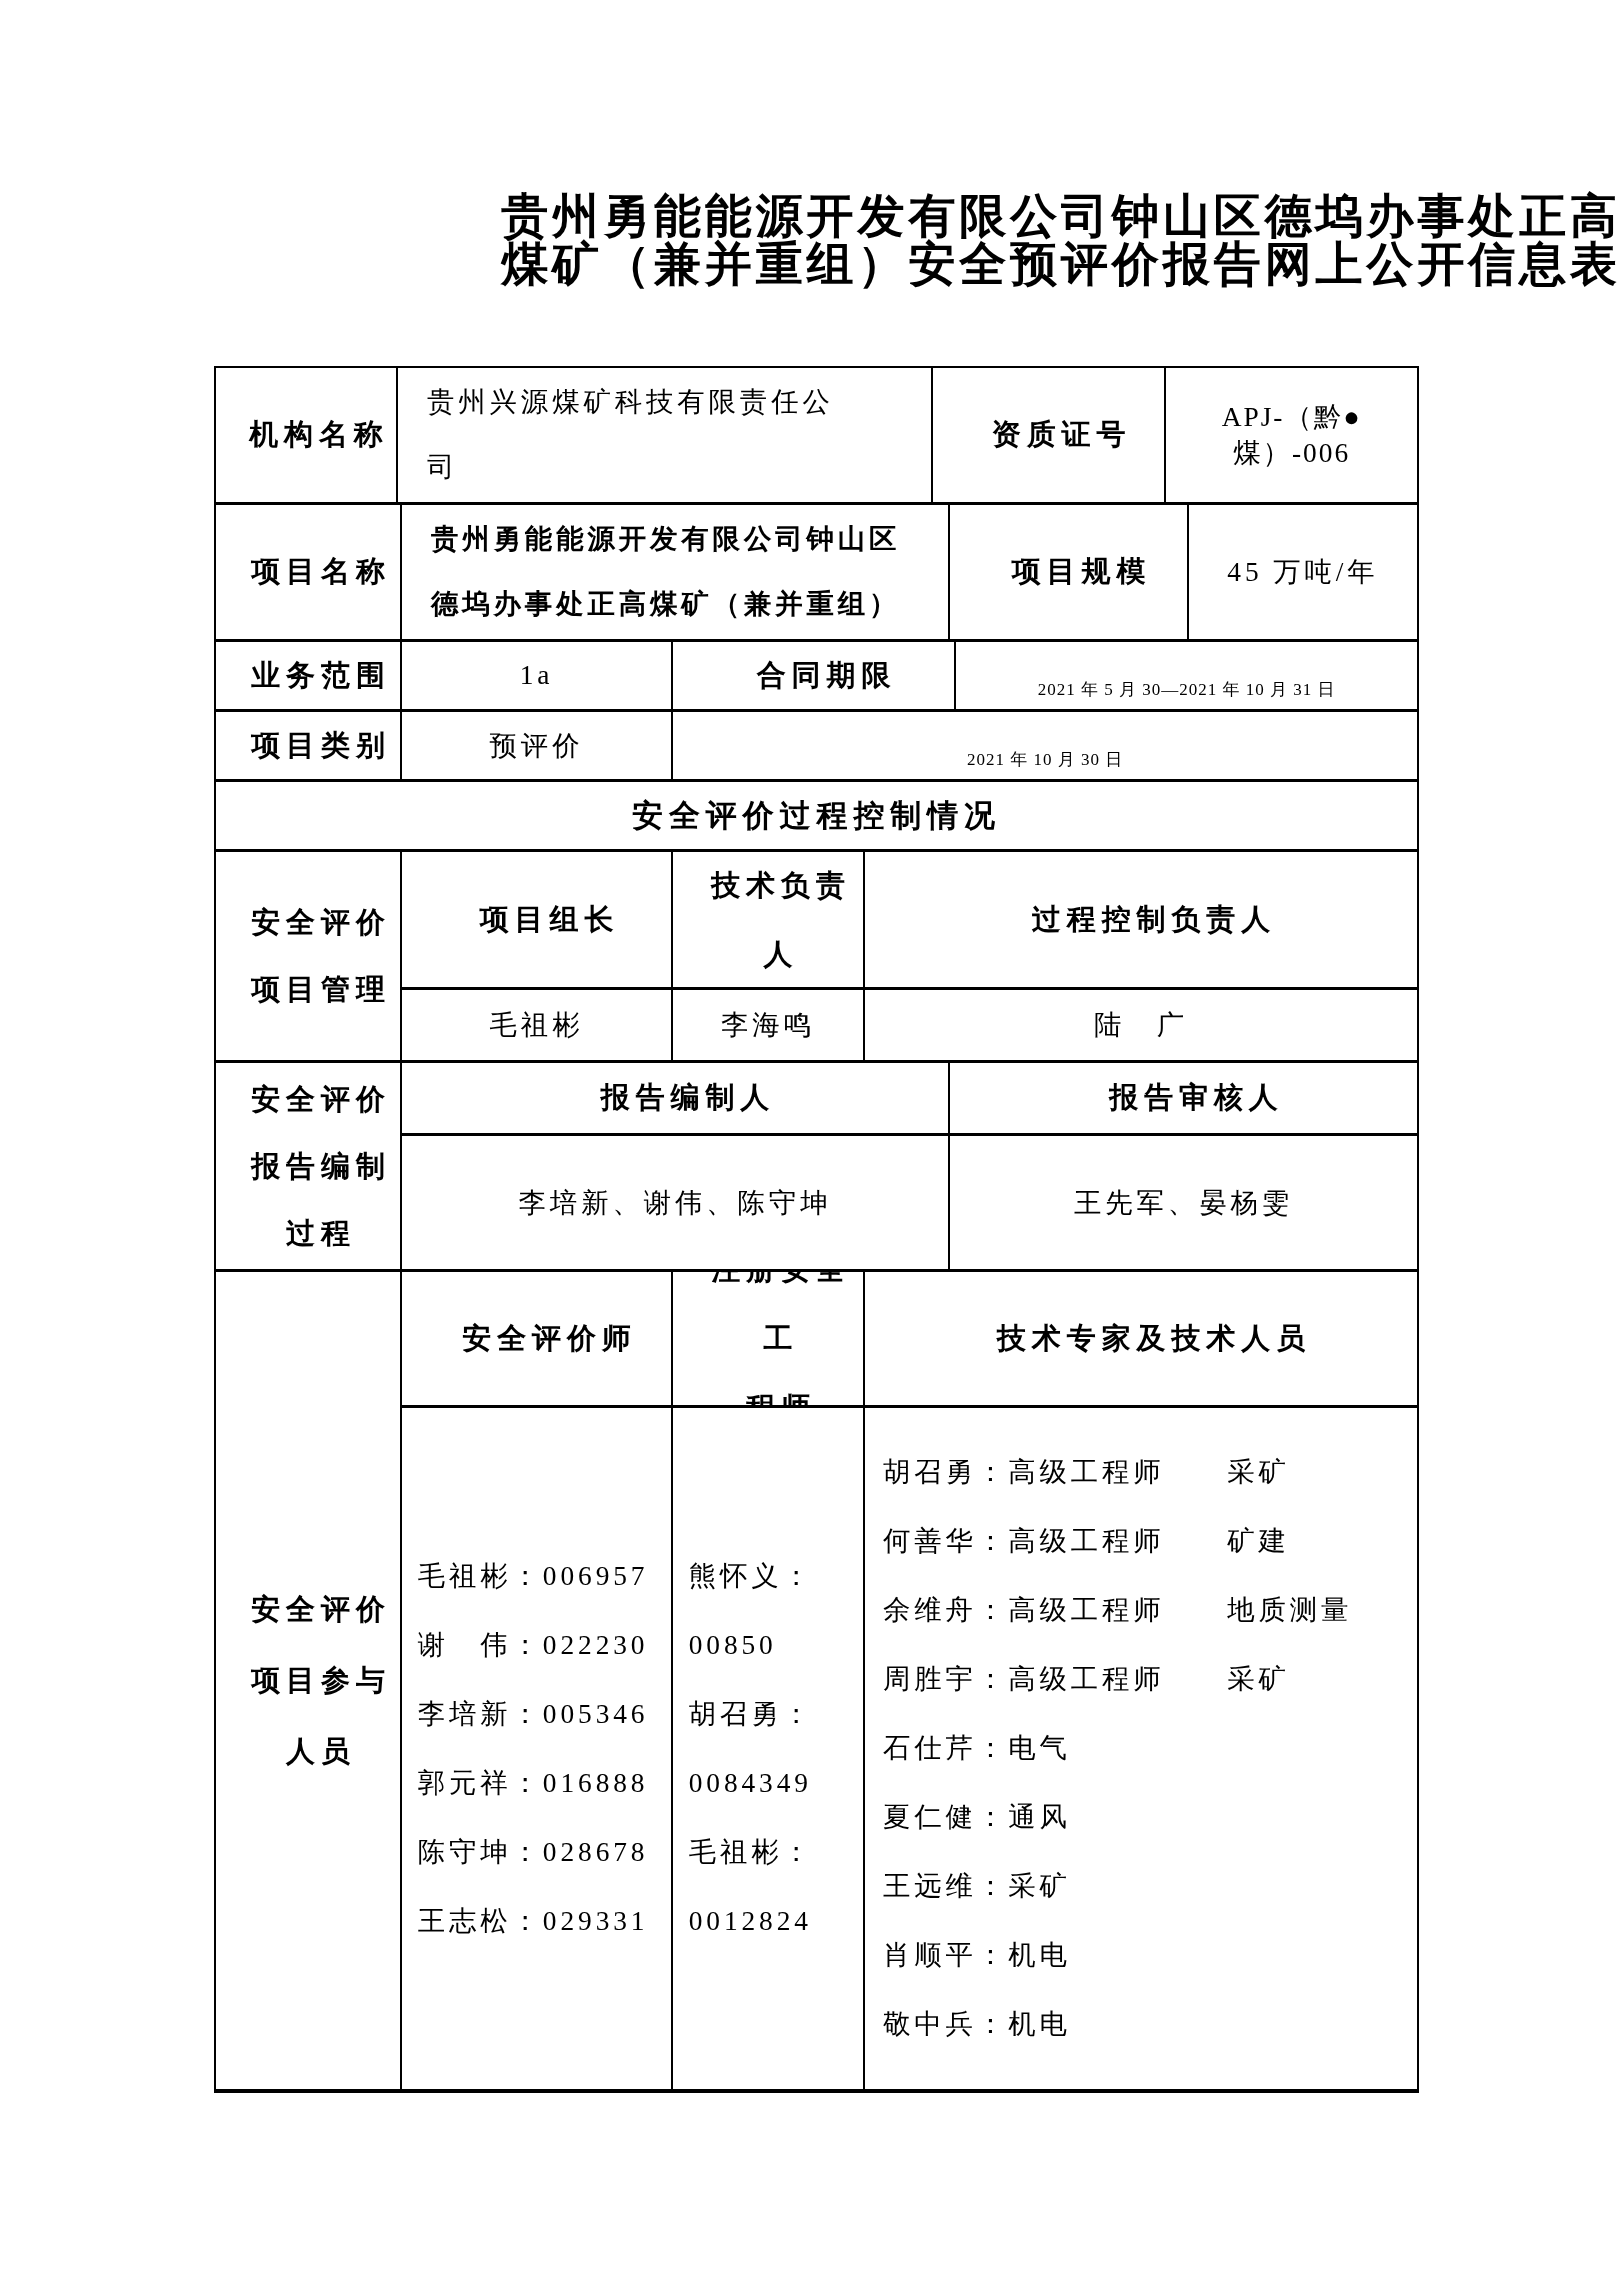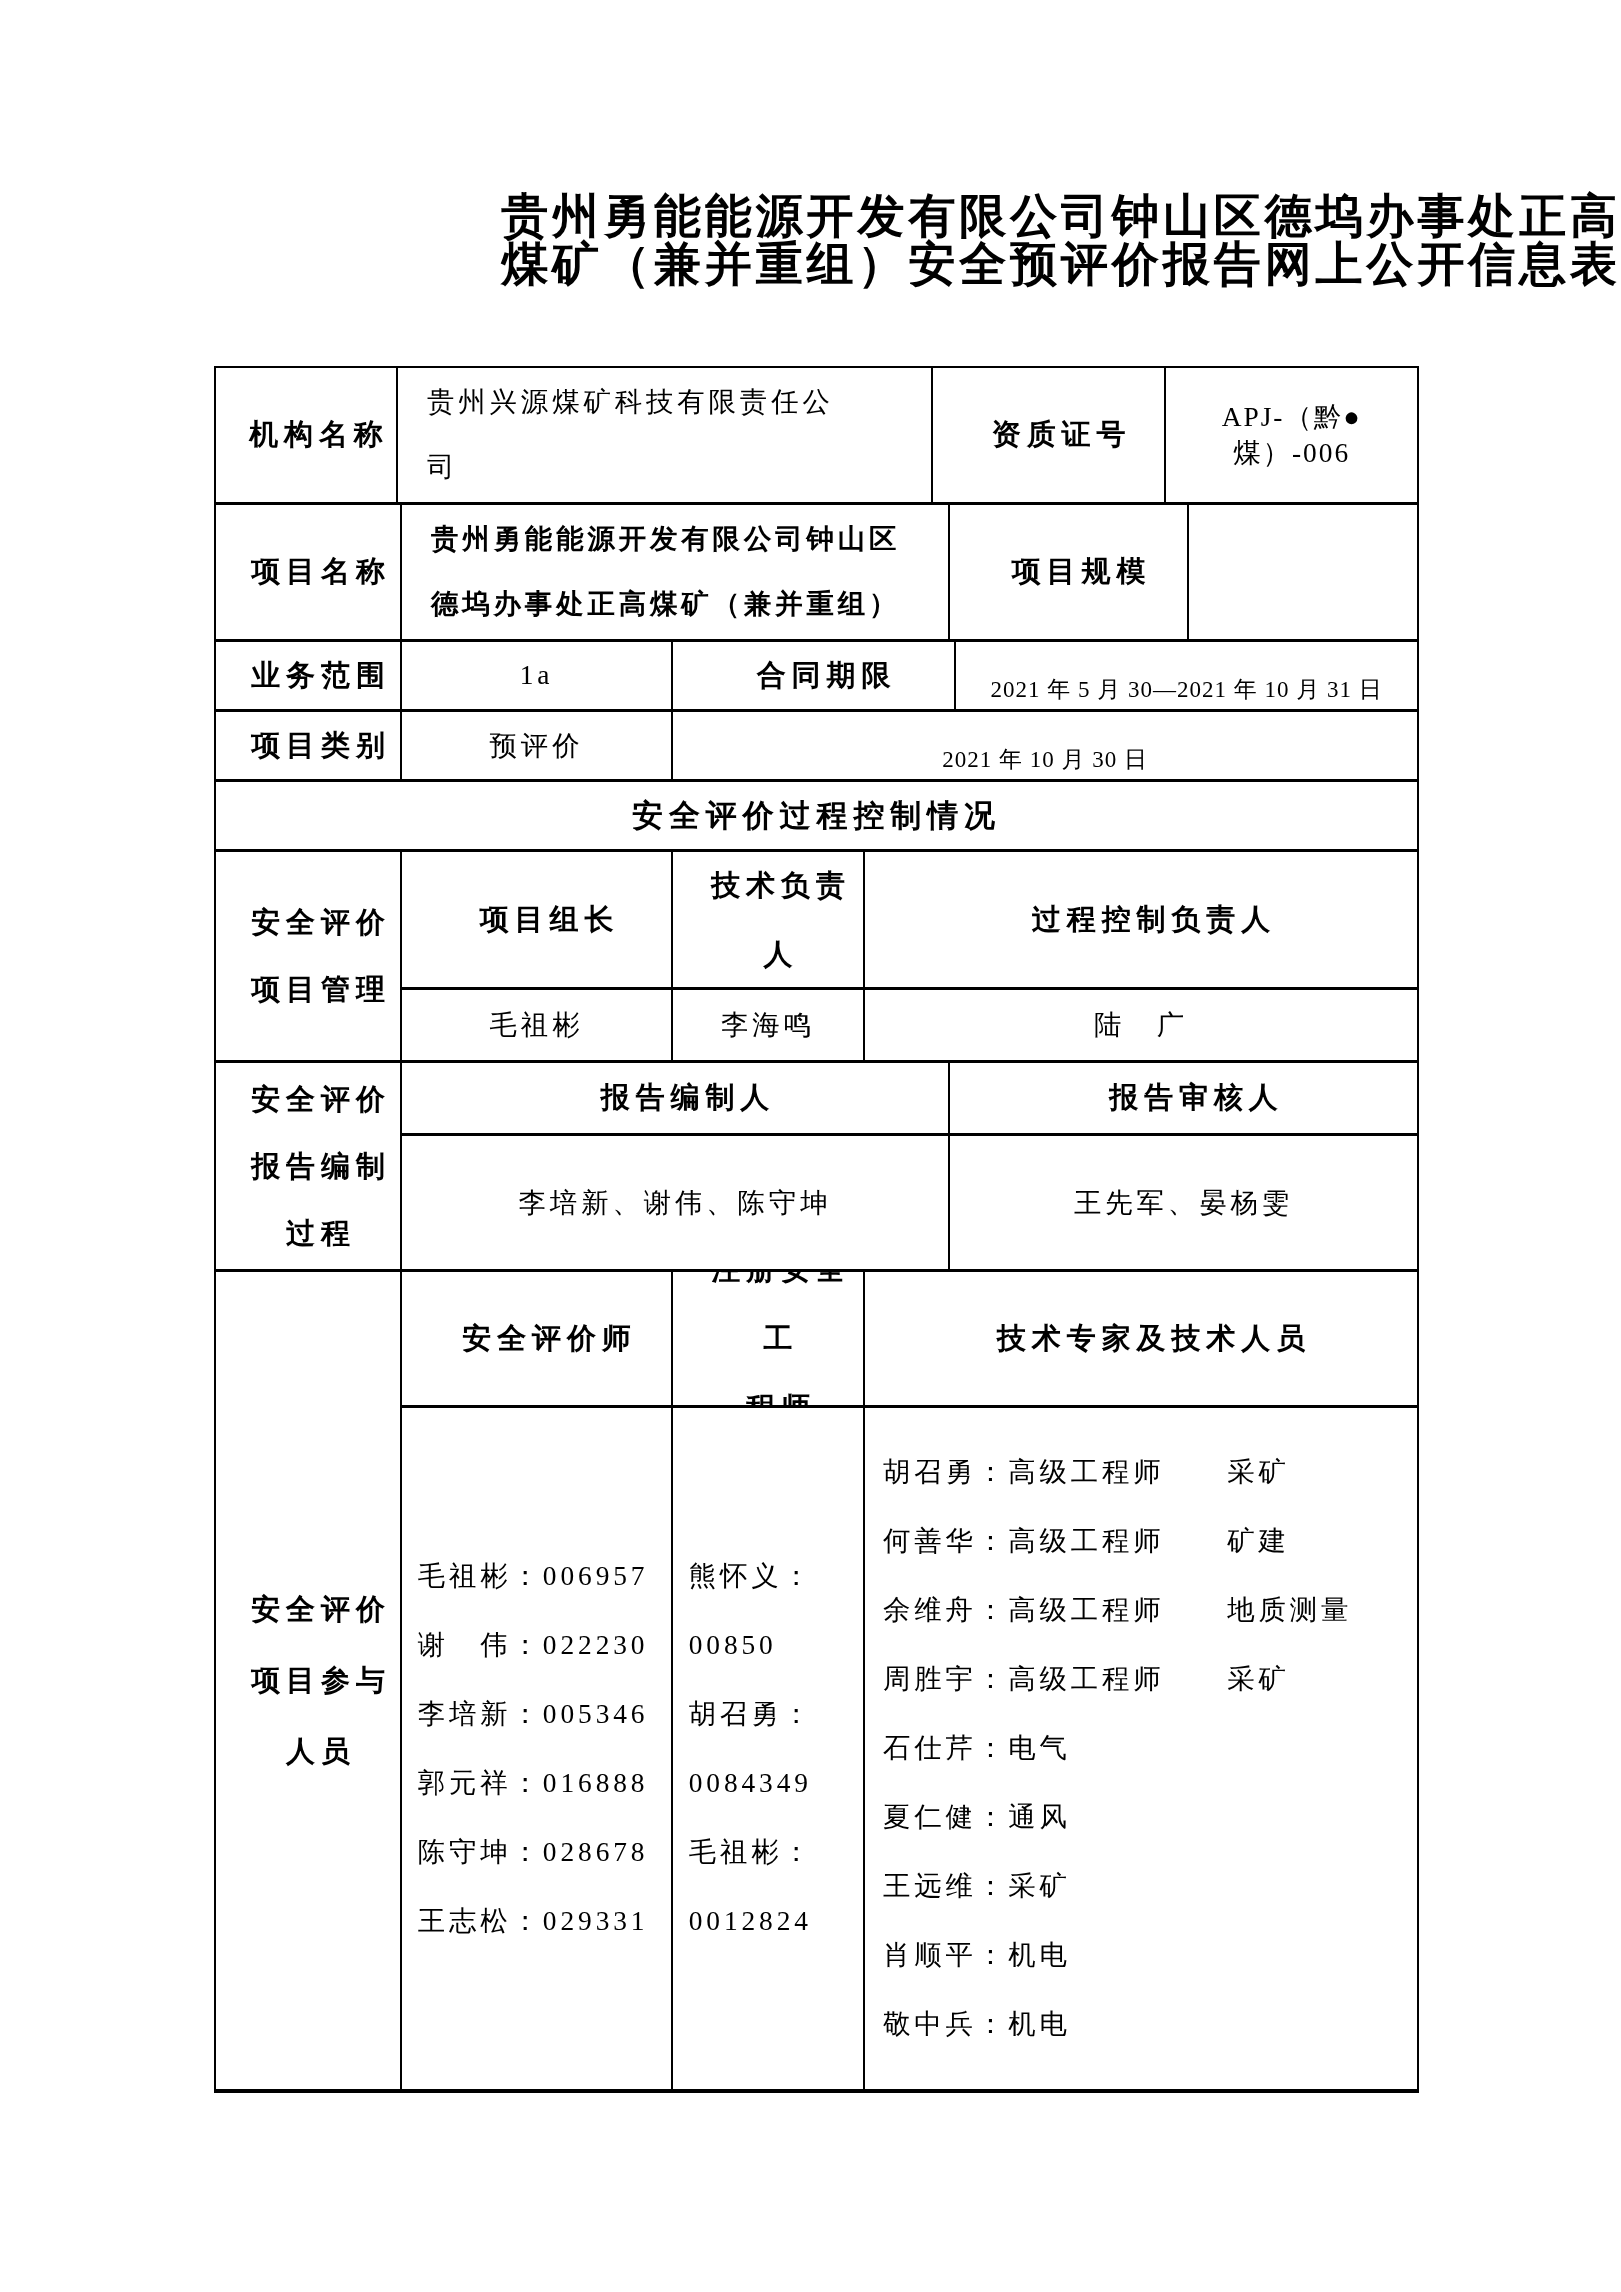--- a/index.html
+++ b/index.html
@@ -38,21 +38,21 @@
   }
   .cell.endc { border-right:none; }
   .lbl  { font-weight:bold; font-size:29px; letter-spacing:5.9px;padding-left:26px; }
   .sechead { font-weight:bold; font-size:31px; letter-spacing:5.9px; }
   .leftal { justify-content:flex-start; text-align:left; }
   .bold { font-weight:bold; }
   .lh66 { line-height:65px; }
   .lh68 { line-height:67px; }
   .lh70 { line-height:69px; }
   .lh72 { line-height:71px; }
-  .smalltext { font-size:23px; letter-spacing:1px;margin-top:28px; }
+  .smalltext { font-size:17px; letter-spacing:1px;margin-top:28px; }
   .certtext  { font-size:27.4px; letter-spacing:2px; }
   
   .w-label { width:186px; }
   .w480 { width:548px; } .w244 { width:239px; }
   .w276 { width:271px; } .w289 { width:283px; }
   .w196 { width:192px; }
   .grow { flex:1 1 auto; }
   
   .section { display:flex; box-sizing:border-box; border-bottom:3.9px solid #000; }
   .section.last { border-bottom:none; }
@@ -82,20 +82,21 @@
 司</div>
       <div class="cell lbl w244">资质证号</div>
       <div class="cell certtext grow endc">APJ-（黔●煤）-006</div>
     </div>
 
     <div class="row h140">
       <div class="cell lbl w-label">项目名称</div>
       <div class="cell leftal bold lh66 pad30 w480">贵州勇能能源开发有限公司钟山区
 德坞办事处正高煤矿（兼并重组）</div>
       <div class="cell lbl w244">项目规模</div>
+      <div class="cell grow endc">45 万吨/年</div>
     </div>
 
     <div class="row h71">
       <div class="cell lbl w-label">业务范围</div>
       <div class="cell w276">1a</div>
       <div class="cell lbl w289">合同期限</div>
       <div class="cell smalltext grow endc">2021 年 5 月 30—2021 年 10 月 31 日</div>
     </div>
 
     <div class="row h71">

